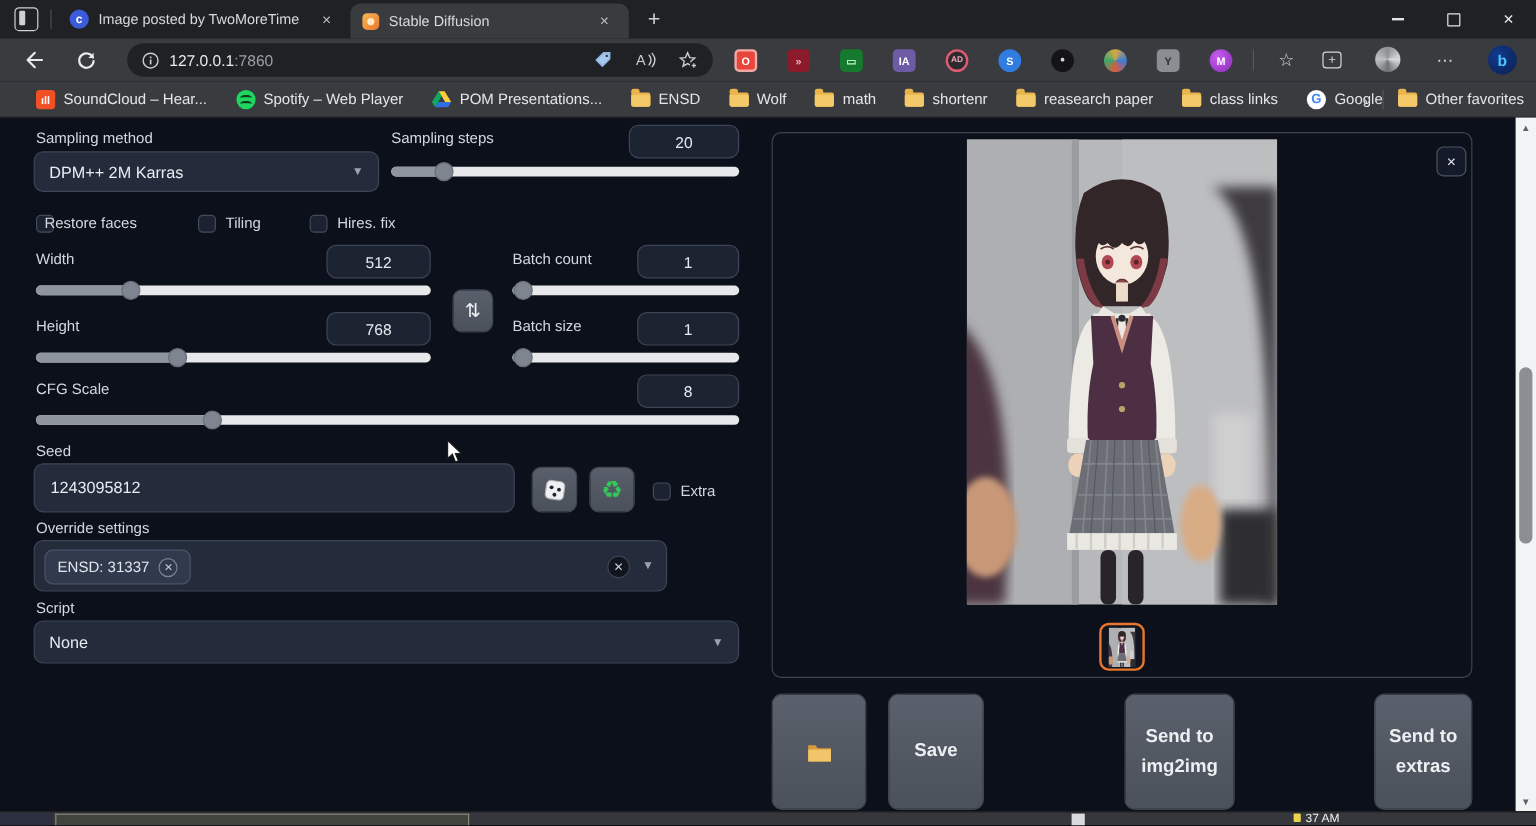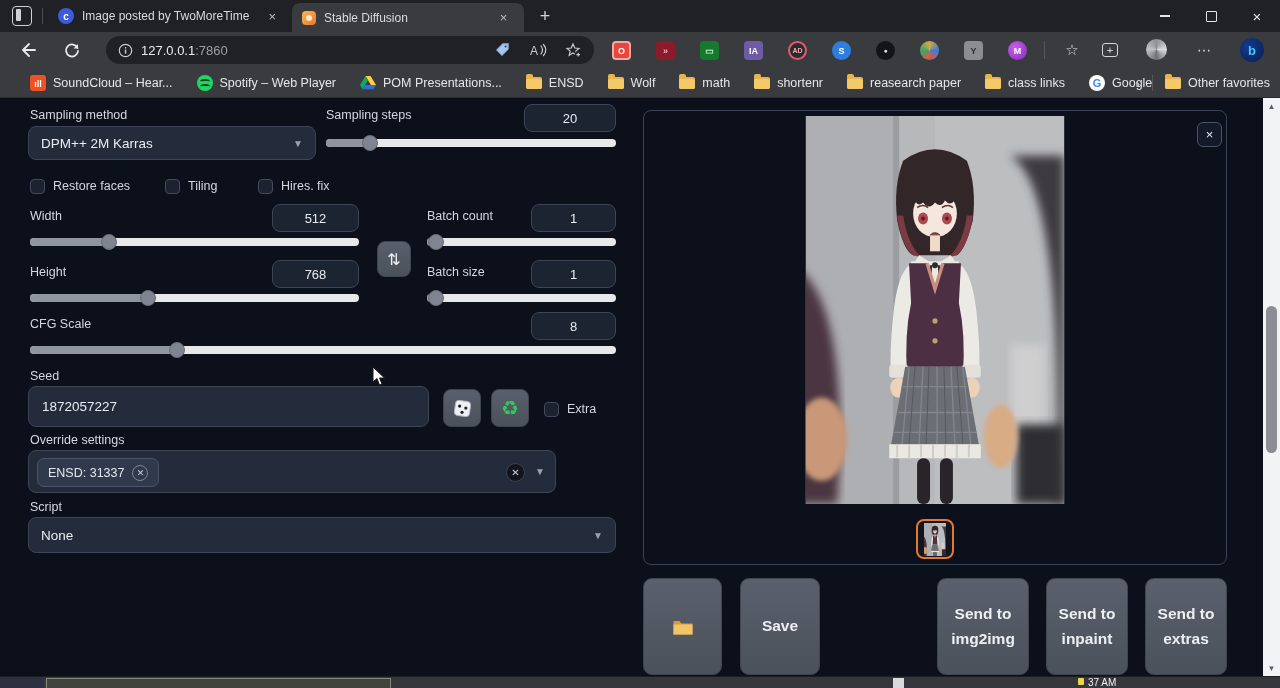--- a/index.html
+++ b/index.html
@@ -321,21 +321,21 @@
 
     <span class="lbl" style="left:326px;top:10px">Sampling steps</span>
     <div class="numbox" style="left:524px;top:6px;width:92px">20</div>
     <div class="slider" style="left:326px;top:37px;width:290px">
       <div class="track"></div>
         <div class="fill" style="width:15%"></div>
         <div class="knob" style="left:calc(15% - 8px)"></div>
     </div>
 
     <div class="cb" style="left:30px;top:81px"></div>
-    <span class="lbl" style="left:53px;top:81px">Restore faces</span>
+    <span class="lbl" style="left:37px;top:81px">Restore faces</span>
     <div class="cb" style="left:165px;top:81px"></div>
     <span class="lbl" style="left:188px;top:81px">Tiling</span>
     <div class="cb" style="left:258px;top:81px"></div>
     <span class="lbl" style="left:281px;top:81px">Hires. fix</span>
 
     <span class="lbl" style="left:30px;top:111px">Width</span>
     <div class="numbox" style="left:272px;top:106px;width:87px">512</div>
     <div class="slider" style="left:30px;top:136px;width:329px">
       <div class="track"></div>
         <div class="fill" style="width:24%"></div>
@@ -372,21 +372,21 @@
 
     <span class="lbl" style="left:30px;top:219px">CFG Scale</span>
     <div class="numbox" style="left:531px;top:214px;width:85px">8</div>
     <div class="slider" style="left:30px;top:244px;width:586px">
       <div class="track"></div>
         <div class="fill" style="width:25%"></div>
         <div class="knob" style="left:calc(25% - 8px)"></div>
     </div>
 
     <span class="lbl" style="left:30px;top:271px">Seed</span>
-    <div class="textin" style="left:28px;top:288px;width:401px;height:41px">1872057227</div>
+    <div class="textin" style="left:28px;top:288px;width:401px;height:41px">1243095812</div>
 
     <div class="sqbtn" style="left:443px;top:291px;width:38px;height:38px">
       <svg width="21" height="21" viewBox="0 0 22 22">
         <rect x="3" y="3" width="16" height="16" rx="4" fill="#eef0f2" stroke="#aeb3ba" transform="rotate(8 11 11)"></rect>
         <circle cx="8" cy="8.5" r="1.7" fill="#20242c"></circle>
           <circle cx="14.5" cy="10.5" r="1.7" fill="#20242c"></circle>
           <circle cx="10.5" cy="15" r="1.7" fill="#20242c"></circle>
       </svg>
     </div>
     <div class="sqbtn" style="left:491px;top:291px;width:38px;height:38px;color:#34c759;font-size:20px">
@@ -424,21 +424,20 @@
     </div>
 
     <div class="abtn" style="left:643px;width:79px">
       <svg width="22" height="18" viewBox="0 0 22 18">
         <path d="M1.5 3 h6 l2 2.5 h11 v11 h-19 z" fill="#d89b3c"></path>
         <path d="M1.5 6.5 h19 v10 h-19 z" fill="#f2c56b"></path>
       </svg>
     </div>
     <div class="abtn" style="left:740px;width:80px">Save</div>
     <div class="abtn" style="left:937px;width:92px">Send to img2img</div>
-    <div class="abtn" style="left:1046px;width:82px">Send to inpaint</div>
     <div class="abtn" style="left:1145px;width:82px">Send to extras</div>
 
     <svg class="cursor" viewBox="0 0 14 21">
       <path d="M1 1 L1 16 L5 12.5 L7.5 19 L10 18 L7.5 12 L12.5 12 Z" fill="#fff" stroke="#1a1a1a" stroke-width="1"></path>
     </svg>
   </div>
 
   <div class="sbar">
     <div class="arr" style="top:0">▲</div>
     <div class="thumbv"></div>

